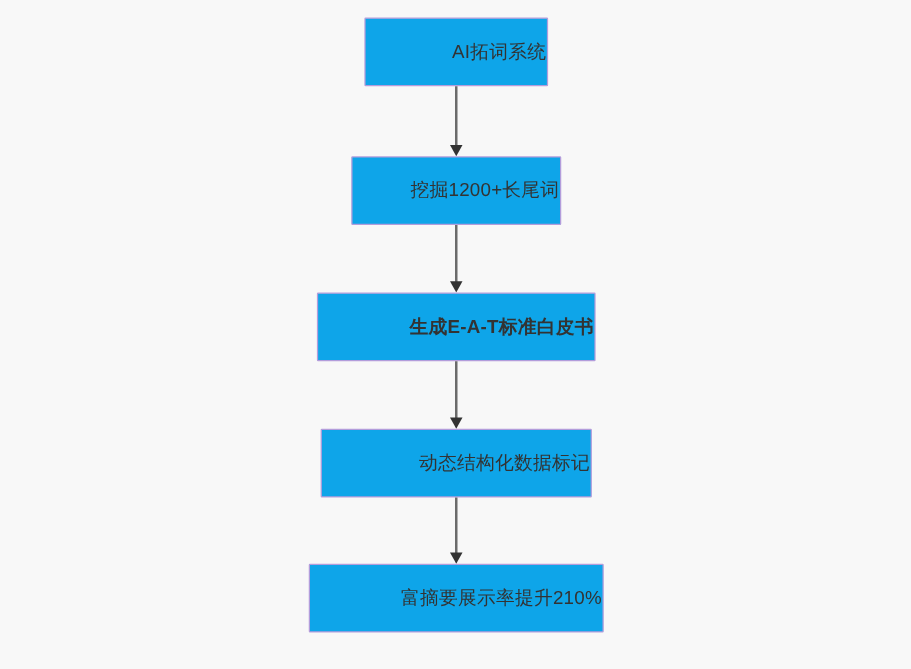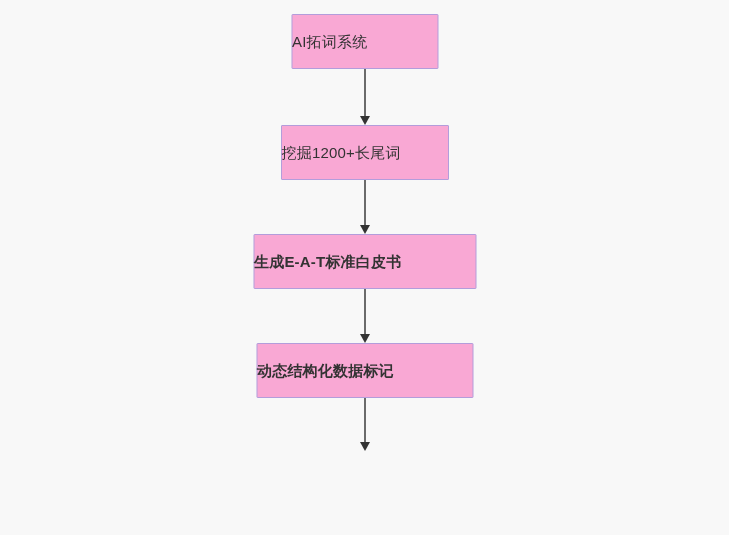--- a/index.html
+++ b/index.html
@@ -16,44 +16,44 @@
   }
   #flow-canvas {
     position: relative;
     width: 729px;
     height: 535px;
     background: #f8f8f8;
   }
   .node {
     position: absolute;
     box-sizing: border-box;
-    background: #f9a8d4;
+    background: #0ea5e9;
     border: 1.6px solid #b39ddb;
     border-radius: 1px;
     display: flex;
     align-items: center;
-    justify-content: flex-start;
+    justify-content: flex-end;
     height: 55px;
     left: 50%;
     transform: translateX(-50%);
   }
   .node-label {
     font-size: 15px;
     line-height: 1;
     color: #333333;
     letter-spacing: 0.2px;
     white-space: nowrap;
     text-align: center;
     font-family: "Liberation Sans", "DejaVu Sans", sans-serif;
   }
   
   .node-1 { top: 14px;  width: 147px; }
   .node-2 { top: 125px; width: 168px; }
   .node-3 { top: 234px; width: 223px; font-weight: bold; }
-  .node-4 { top: 343px; width: 217px; font-weight: bold; }
+  .node-4 { top: 343px; width: 217px; }
   .node-5 { top: 451px; width: 236px; }
 
   .connector {
     position: absolute;
     left: 50%;
     transform: translateX(-50%);
     width: 14px;
     display: flex;
     flex-direction: column;
     align-items: center;
@@ -111,14 +111,17 @@
 
   <div class="node node-4">
     <span class="node-label">动态结构化数据标记</span>
   </div>
 
   <div class="connector conn-4">
     <div class="line"></div>
     <div class="arrow-head"></div>
   </div>
 
+  <div class="node node-5">
+    <span class="node-label">富摘要展示率提升210%</span>
+  </div>
 
 </div>
 
 </body></html>

